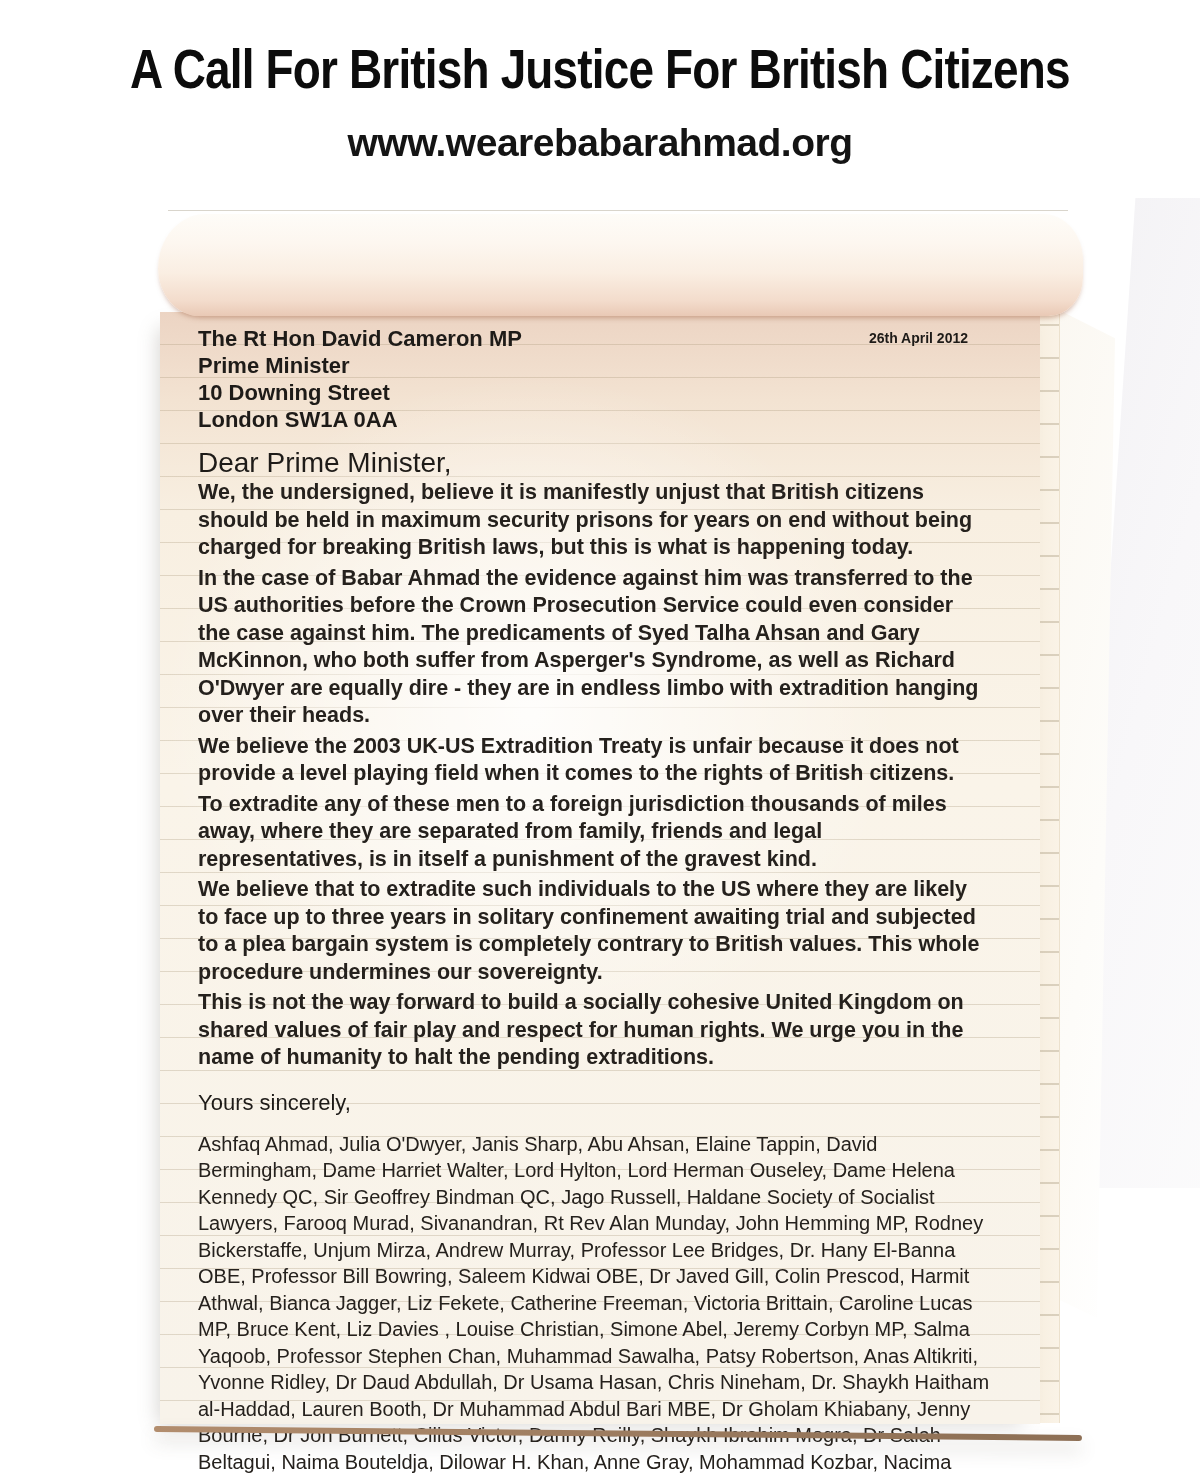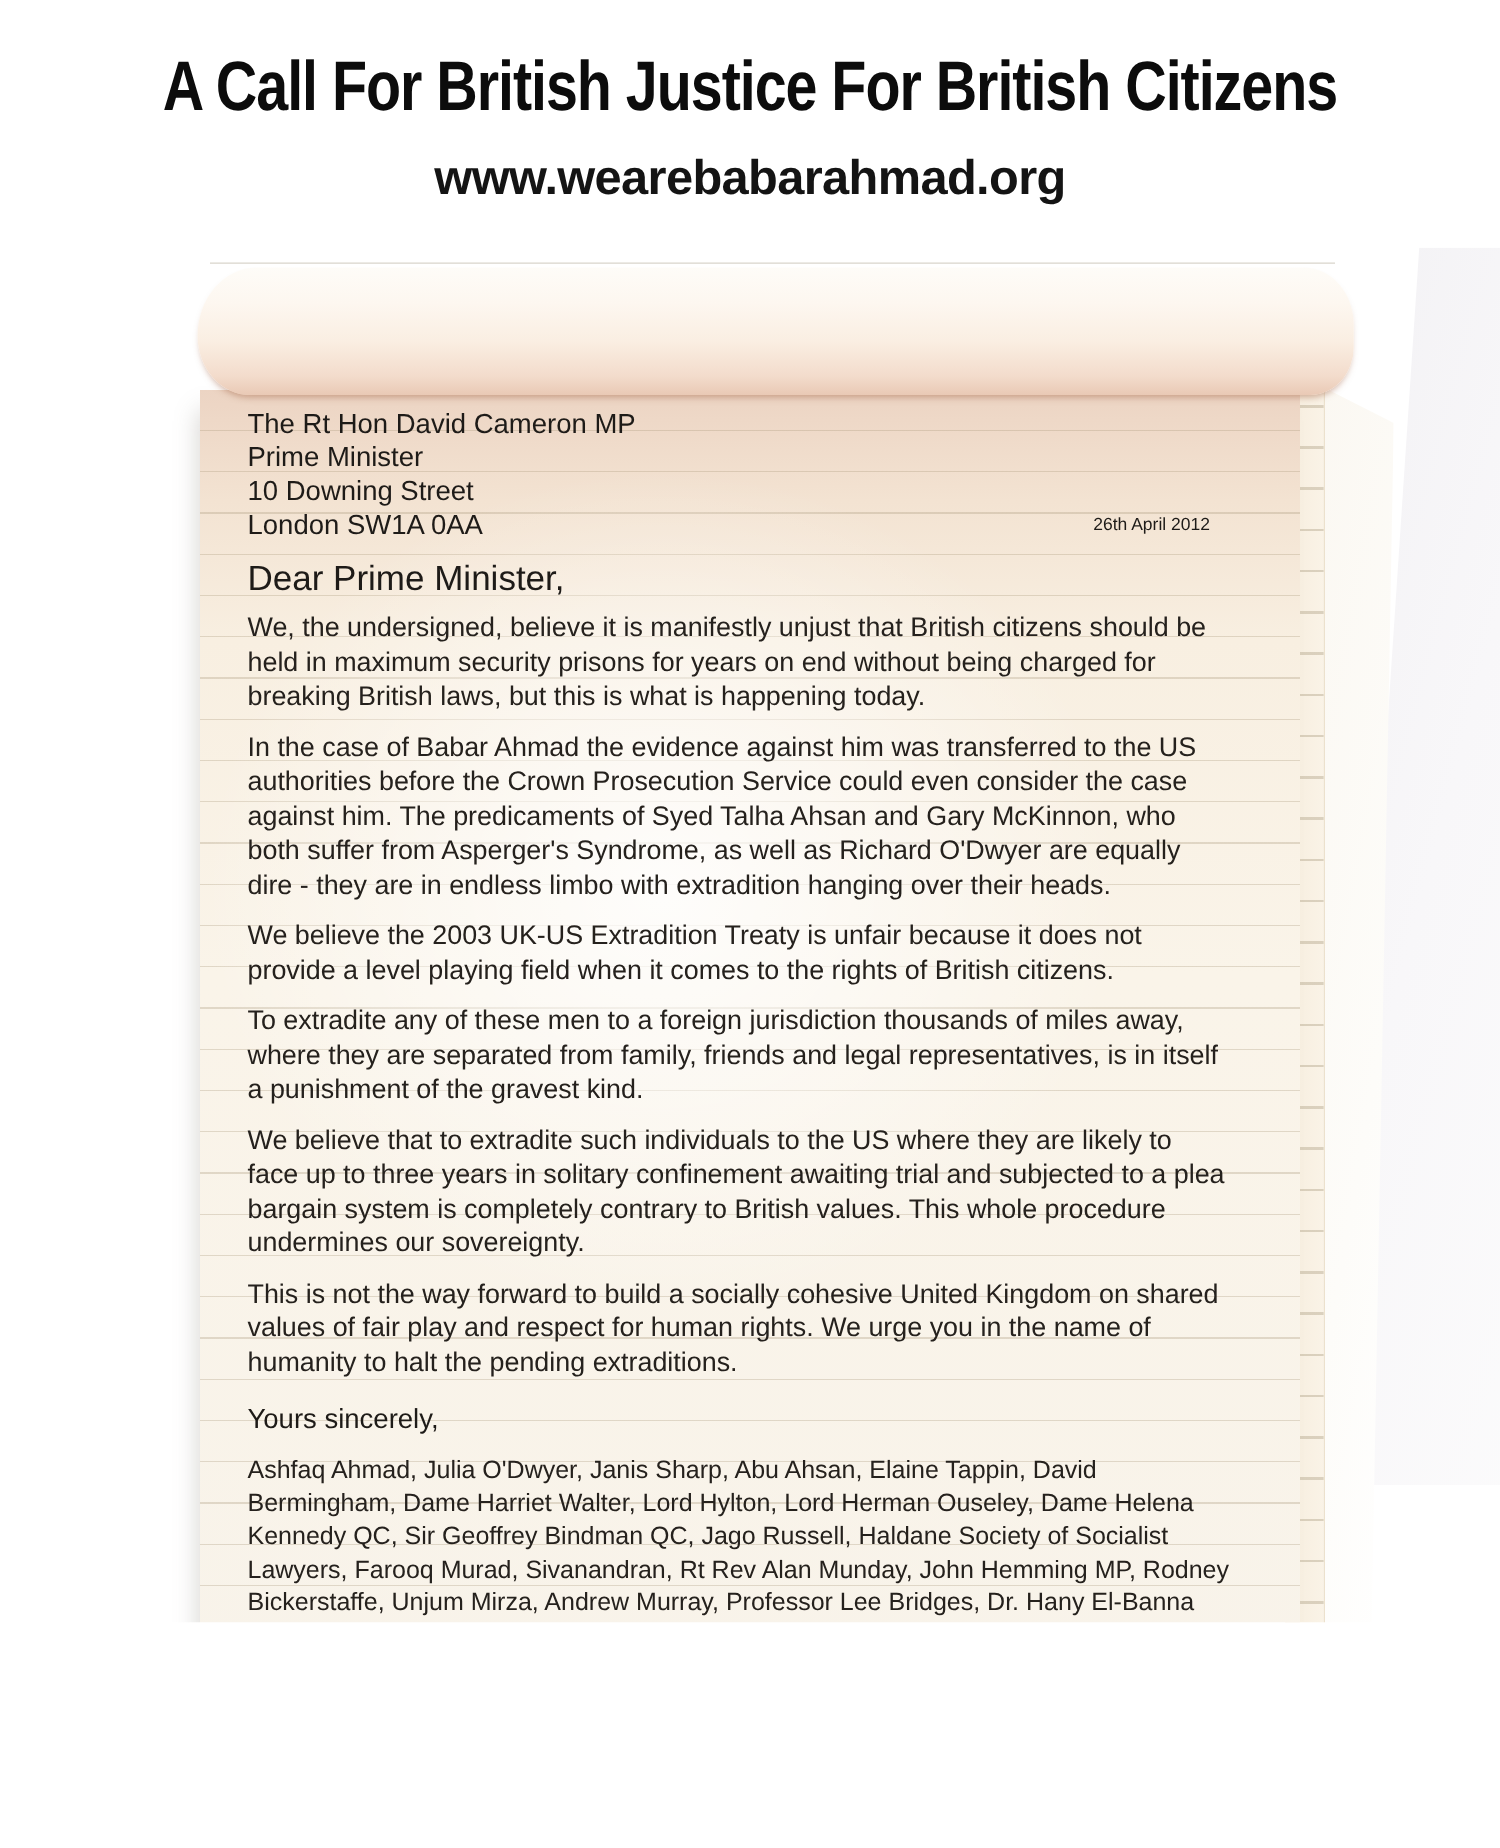--- a/index.html
+++ b/index.html
@@ -1,18 +1,18 @@
 <!DOCTYPE html>
 <html><head>
 <meta charset="utf-8">
 <style>
   * { margin:0; padding:0; box-sizing:border-box; }
   html,body { background:#ffffff; }
   .page {
-    position:relative; width:1200px; height:1298px; overflow:hidden;
+    position:relative; width:1200px; height:1478px; overflow:hidden;
     background:#ffffff; font-family:"Liberation Sans", sans-serif; color:#1e1b18;
   }
   
   .masthead { position:absolute; top:36px; left:0; width:1200px; text-align:center; }
   .title {
     display:inline-block; white-space:nowrap;
     font-size:56px; font-weight:bold; letter-spacing:-1px; color:#0c0c0c;
     transform:scaleX(0.82); transform-origin:center;
   }
   .website {
@@ -65,25 +65,25 @@
   }
   
   .bottom-edge {
     position:absolute; left:4px; top:1228px; width:928px; height:6px; z-index:6;
     border-radius:3px; transform:rotate(0.55deg); transform-origin:left center;
     background:linear-gradient(90deg,#b28d6e 0%,#9a7a5e 55%,#8d6f55 100%);
     box-shadow:0 10px 18px rgba(90,80,70,0.22);
   }
   
   .letter { position:relative; padding:13px 40px 0 38px; }
-  .addr-row { display:flex; justify-content:space-between; align-items:flex-end; }
+  .addr-row { display:flex; justify-content:space-between; align-items:flex-start;font-weight:bold; }
   .recipient div { font-size:22px; line-height:27px; }
   .date { font-size:14px; line-height:27px; padding-right:32px; white-space:nowrap; }
   .salutation { margin-top:16px; font-size:28px; line-height:27px; }
-  .para { margin-top:13px; font-size:21.5px; line-height:27.5px; max-width:782px; color:#25211d; }
+  .para { margin-top:3px; font-size:21.5px; line-height:27.5px; max-width:782px; color:#25211d;font-weight:bold; }
   .closing { margin-top:17px; font-size:22px; line-height:27px; }
   .signatories { margin-top:15px; font-size:20px; line-height:26.5px; max-width:818px; color:#25211d; }
 </style>
 </head>
 <body>
 
 <div class="page">
 
   <div class="masthead">
     <div class="title">A Call For British Justice For British Citizens</div>

